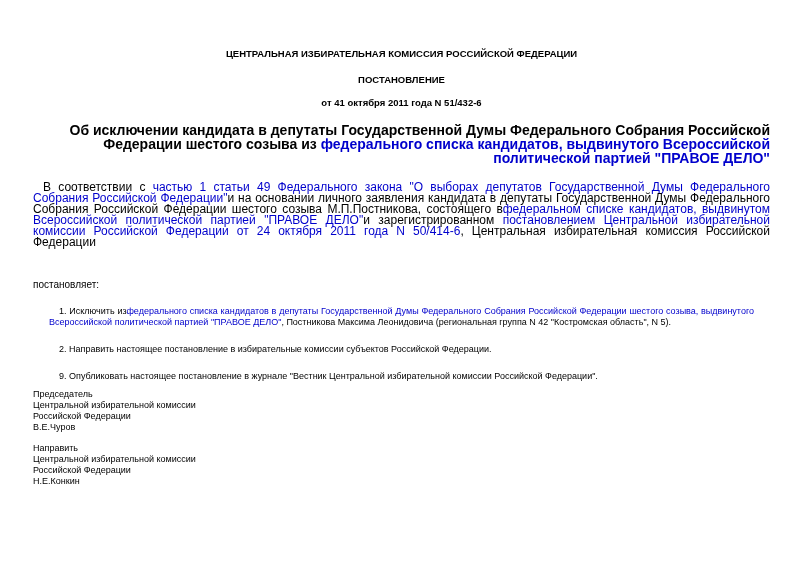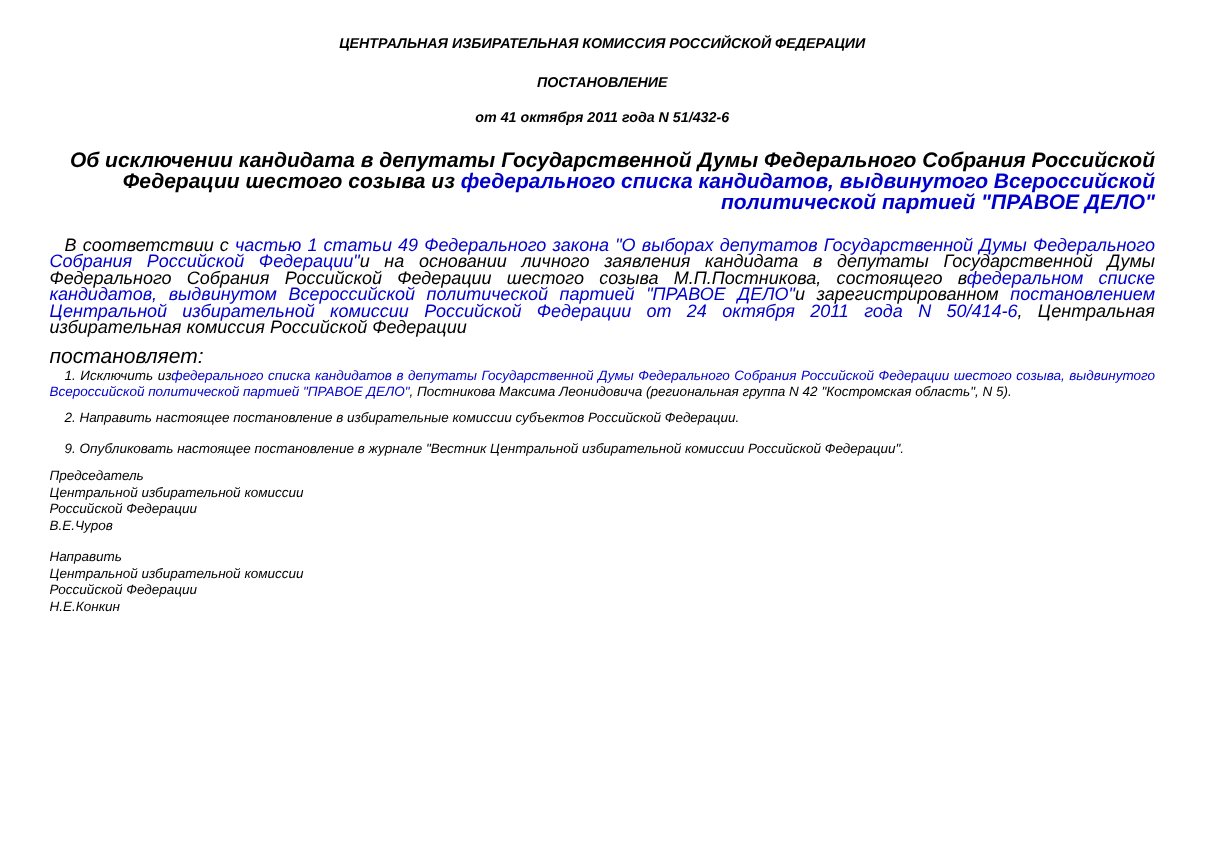--- a/index.html
+++ b/index.html
@@ -8,22 +8,21 @@
     background: #ffffff;
   }
   body {
     width: 807px;
     height: 571px;
     font-family: "Liberation Sans", sans-serif;
     color: #000000;
     overflow: hidden;
   }
   .doc {
-    padding: 24px 37px 0 33px; 
-    font-style: italic;
+    padding: 48px 37px 0 33px; 
   }
   .center-bold {
     text-align: center;
     font-weight: bold;
     font-size: 9.5px;
     line-height: 12px;
     margin: 0;
   }
   .org      { margin-bottom: 14px; }
   .doctype  { margin-bottom: 11px; }
@@ -36,30 +35,30 @@
     margin: 0 0 17px 0;
   }
   .para {
     text-align: justify;
     font-size: 12px;
     line-height: 11px;
     text-indent: 10px;
     margin: 0;
   }
   .resolves {
-    font-size: 14px;
+    font-size: 10px;
     line-height: 11px;
-    margin: 8px 0 2px 0;
+    margin: 31px 0 2px 0;
   }
   .item {
     text-align: justify;
     font-size: 9px;
     line-height: 11px;
     text-indent: 10px;
-    margin: 0;
+    margin: 16px;
   }
   .item-1 { margin-bottom: 6px; }
   .item-2 { margin-bottom: 10px; }
   .item-3 { margin-bottom: 7px; }
   .sig-block {
     text-align: left;
     font-size: 9px;
     line-height: 11px;
     margin: 0;
   }

